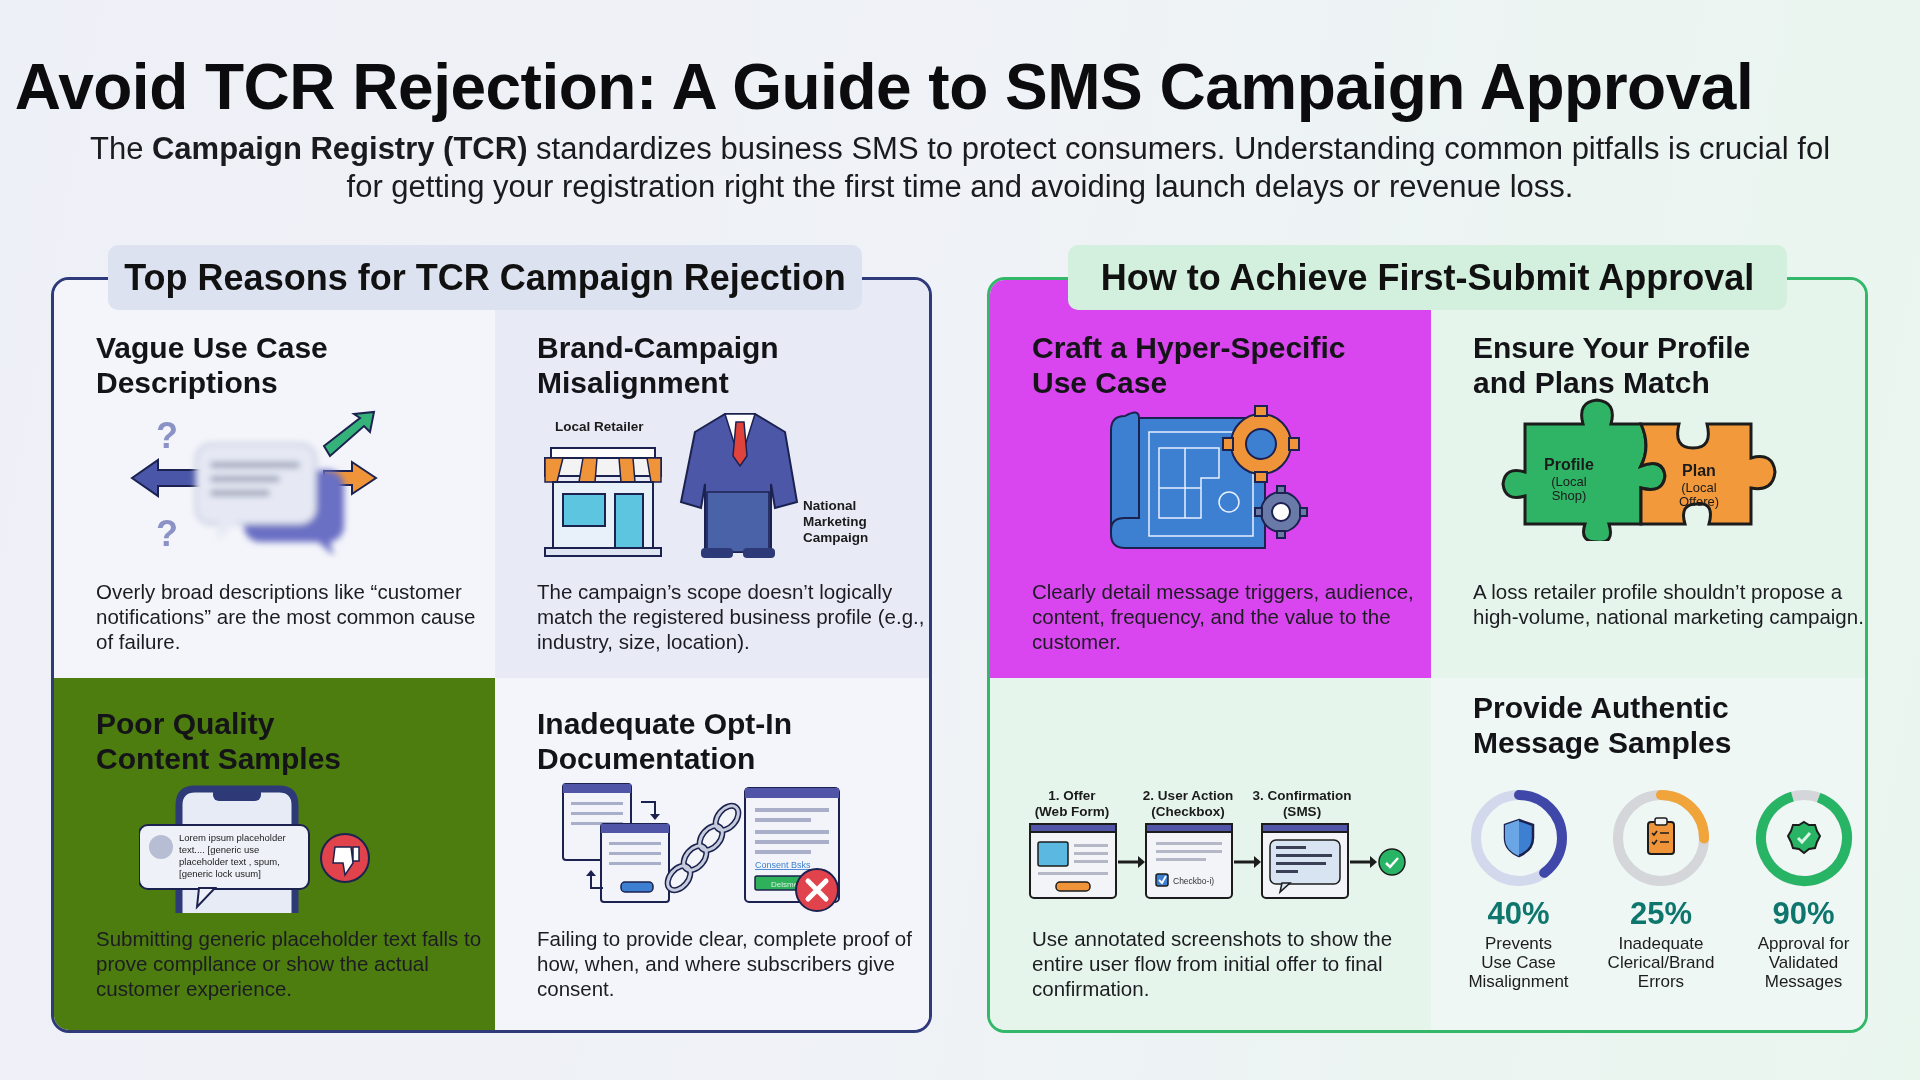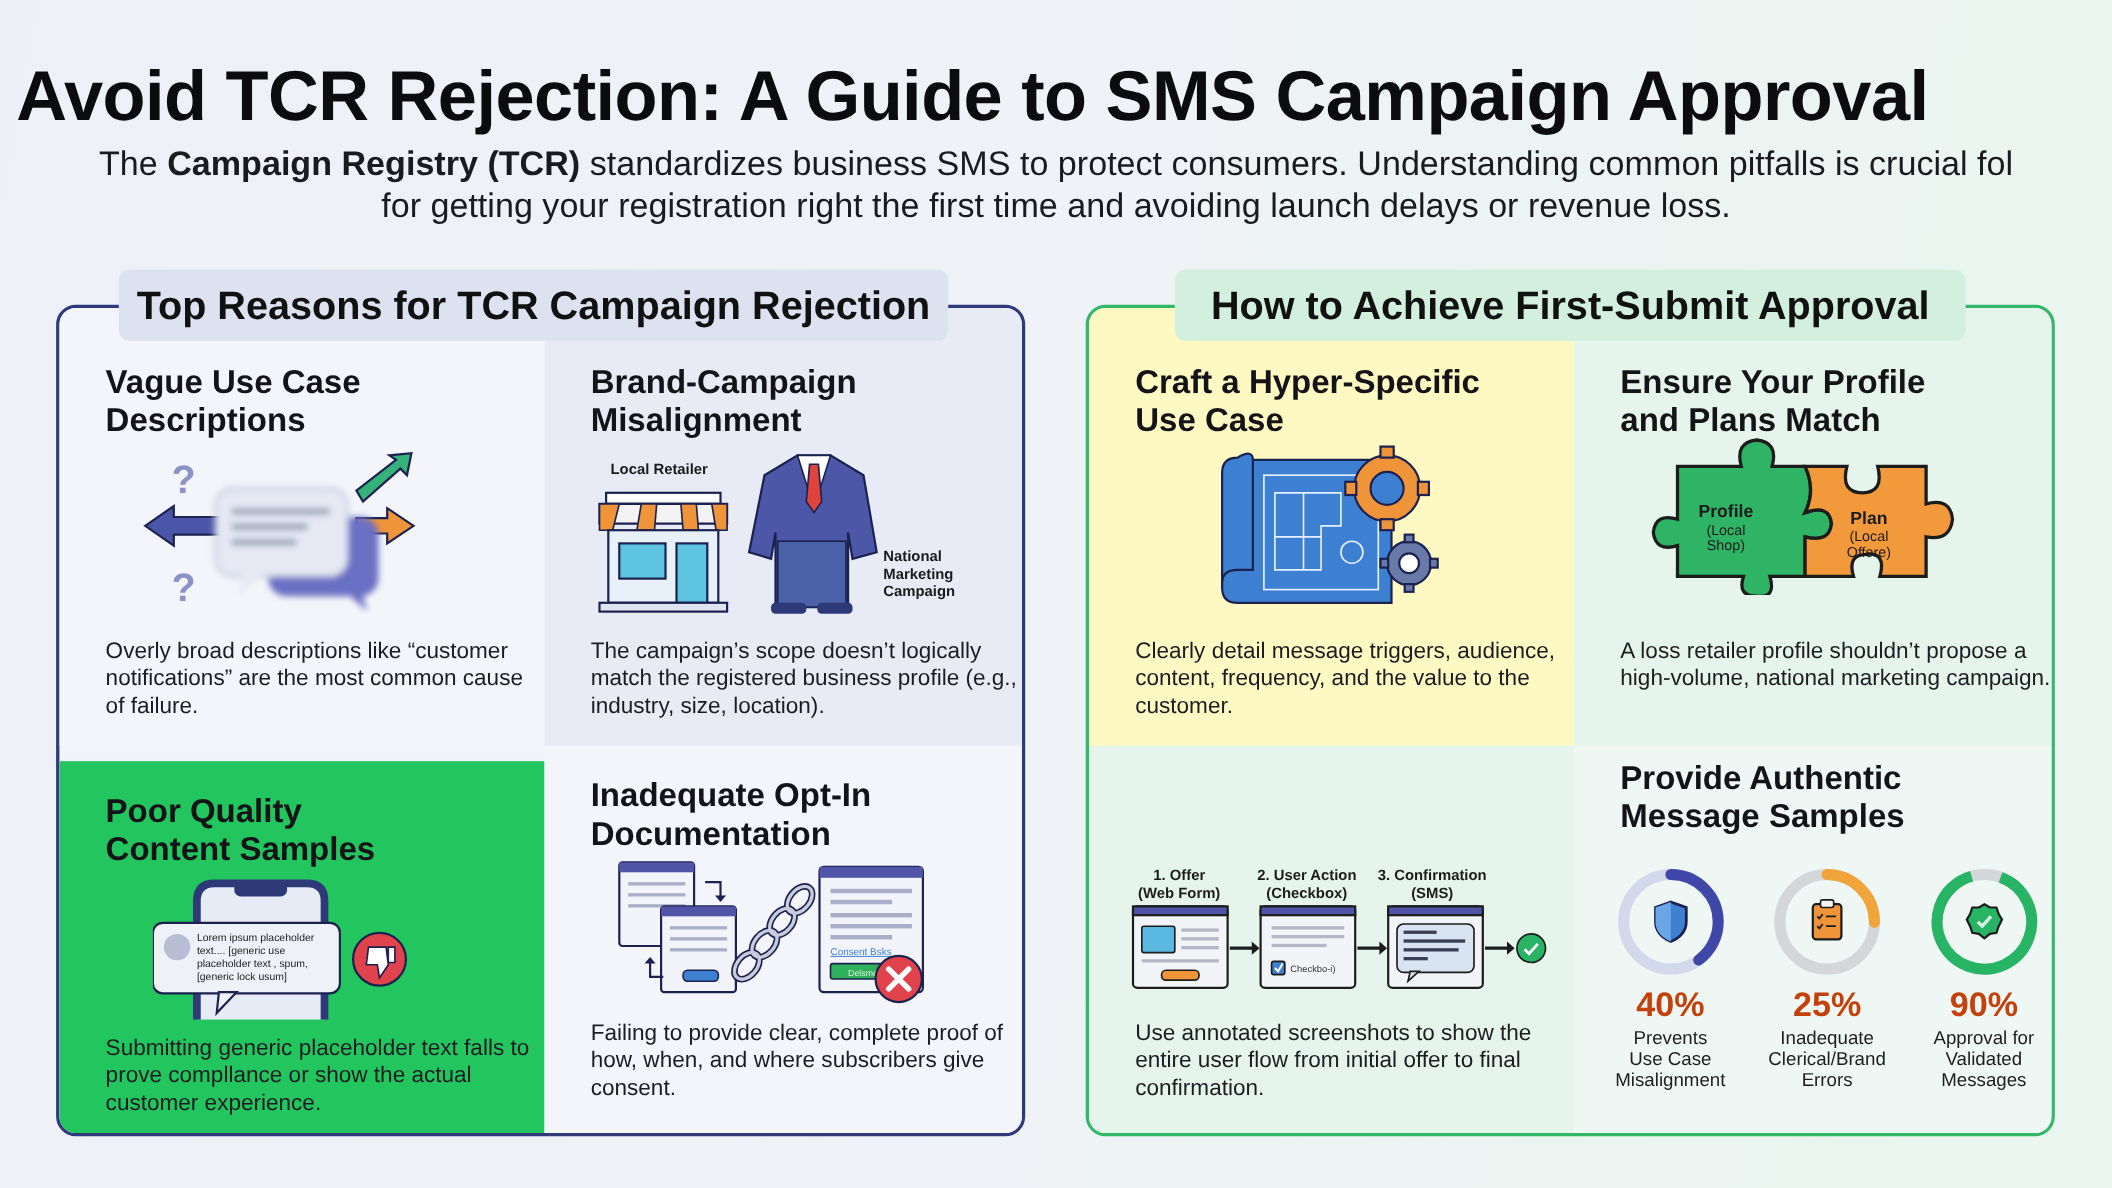--- a/index.html
+++ b/index.html
@@ -42,33 +42,33 @@
     position: absolute; left: 42px; top: 50px; font-size: 30px; font-weight: 700; line-height: 35px; color: #141418;
   }
   .card .cbody {
     position: absolute; left: 42px; font-size: 20.5px; line-height: 25px; color: #1c1c22; width: 400px;
   }
   .card .illus { position: absolute; }
 
   
   .l-tl { left: 0; top: 0; width: 441px; height: 398px; background: #f4f5fa; }
   .l-tr { left: 441px; top: 0; width: 440px; height: 398px; background: #e8ebf6; }
-  .l-bl { left: 0; top: 412px; width: 441px; height: 358px; background: #22c55e; }
+  .l-bl { left: 0; top: 398px; width: 441px; height: 358px; background: #4d7c0f; }
   .l-br { left: 441px; top: 398px; width: 440px; height: 358px; background: #f4f5fa; }
   
-  .r-tl { left: 0; top: 0; width: 441px; height: 398px; background: #fef9c3; }
+  .r-tl { left: 0; top: 0; width: 441px; height: 398px; background: #d946ef; }
   .r-tr { left: 441px; top: 0; width: 440px; height: 398px; background: #e6f5eb; }
   .r-bl { left: 0; top: 398px; width: 441px; height: 358px; background: #e6f5eb; }
   .r-br { left: 441px; top: 398px; width: 440px; height: 358px; background: #eef7f4; }
 
   .svgtext { font-family: "Liberation Sans", "DejaVu Sans", sans-serif; }
 
   .stats { position: absolute; left: 20px; top: 110px; width: 420px; display: flex; justify-content: space-between; }
   .stat { width: 135px; display: flex; flex-direction: column; align-items: center; }
-  .stat .pct { font-size: 31px; font-weight: 700; margin-top: 8px; color: #c2410c; }
+  .stat .pct { font-size: 31px; font-weight: 700; margin-top: 8px; color: #0f766e; }
   .stat .lbl { font-size: 17px; line-height: 19px; text-align: center; color: #1d1d1d; margin-top: 2px; }
 </style>
 </head>
 <body>
 
 <div class="title">Avoid TCR Rejection: A Guide to SMS Campaign Approval</div>
 <div class="subtitle"><span>The </span><b>Campaign Registry (TCR)</b><span> standardizes business SMS to protect consumers. Understanding common pitfalls is crucial fol for getting your registration right the first time and avoiding launch delays or revenue loss.</span></div>
 
 <div class="pill left">Top Reasons for TCR Campaign Rejection</div>
 <div class="panel left">

